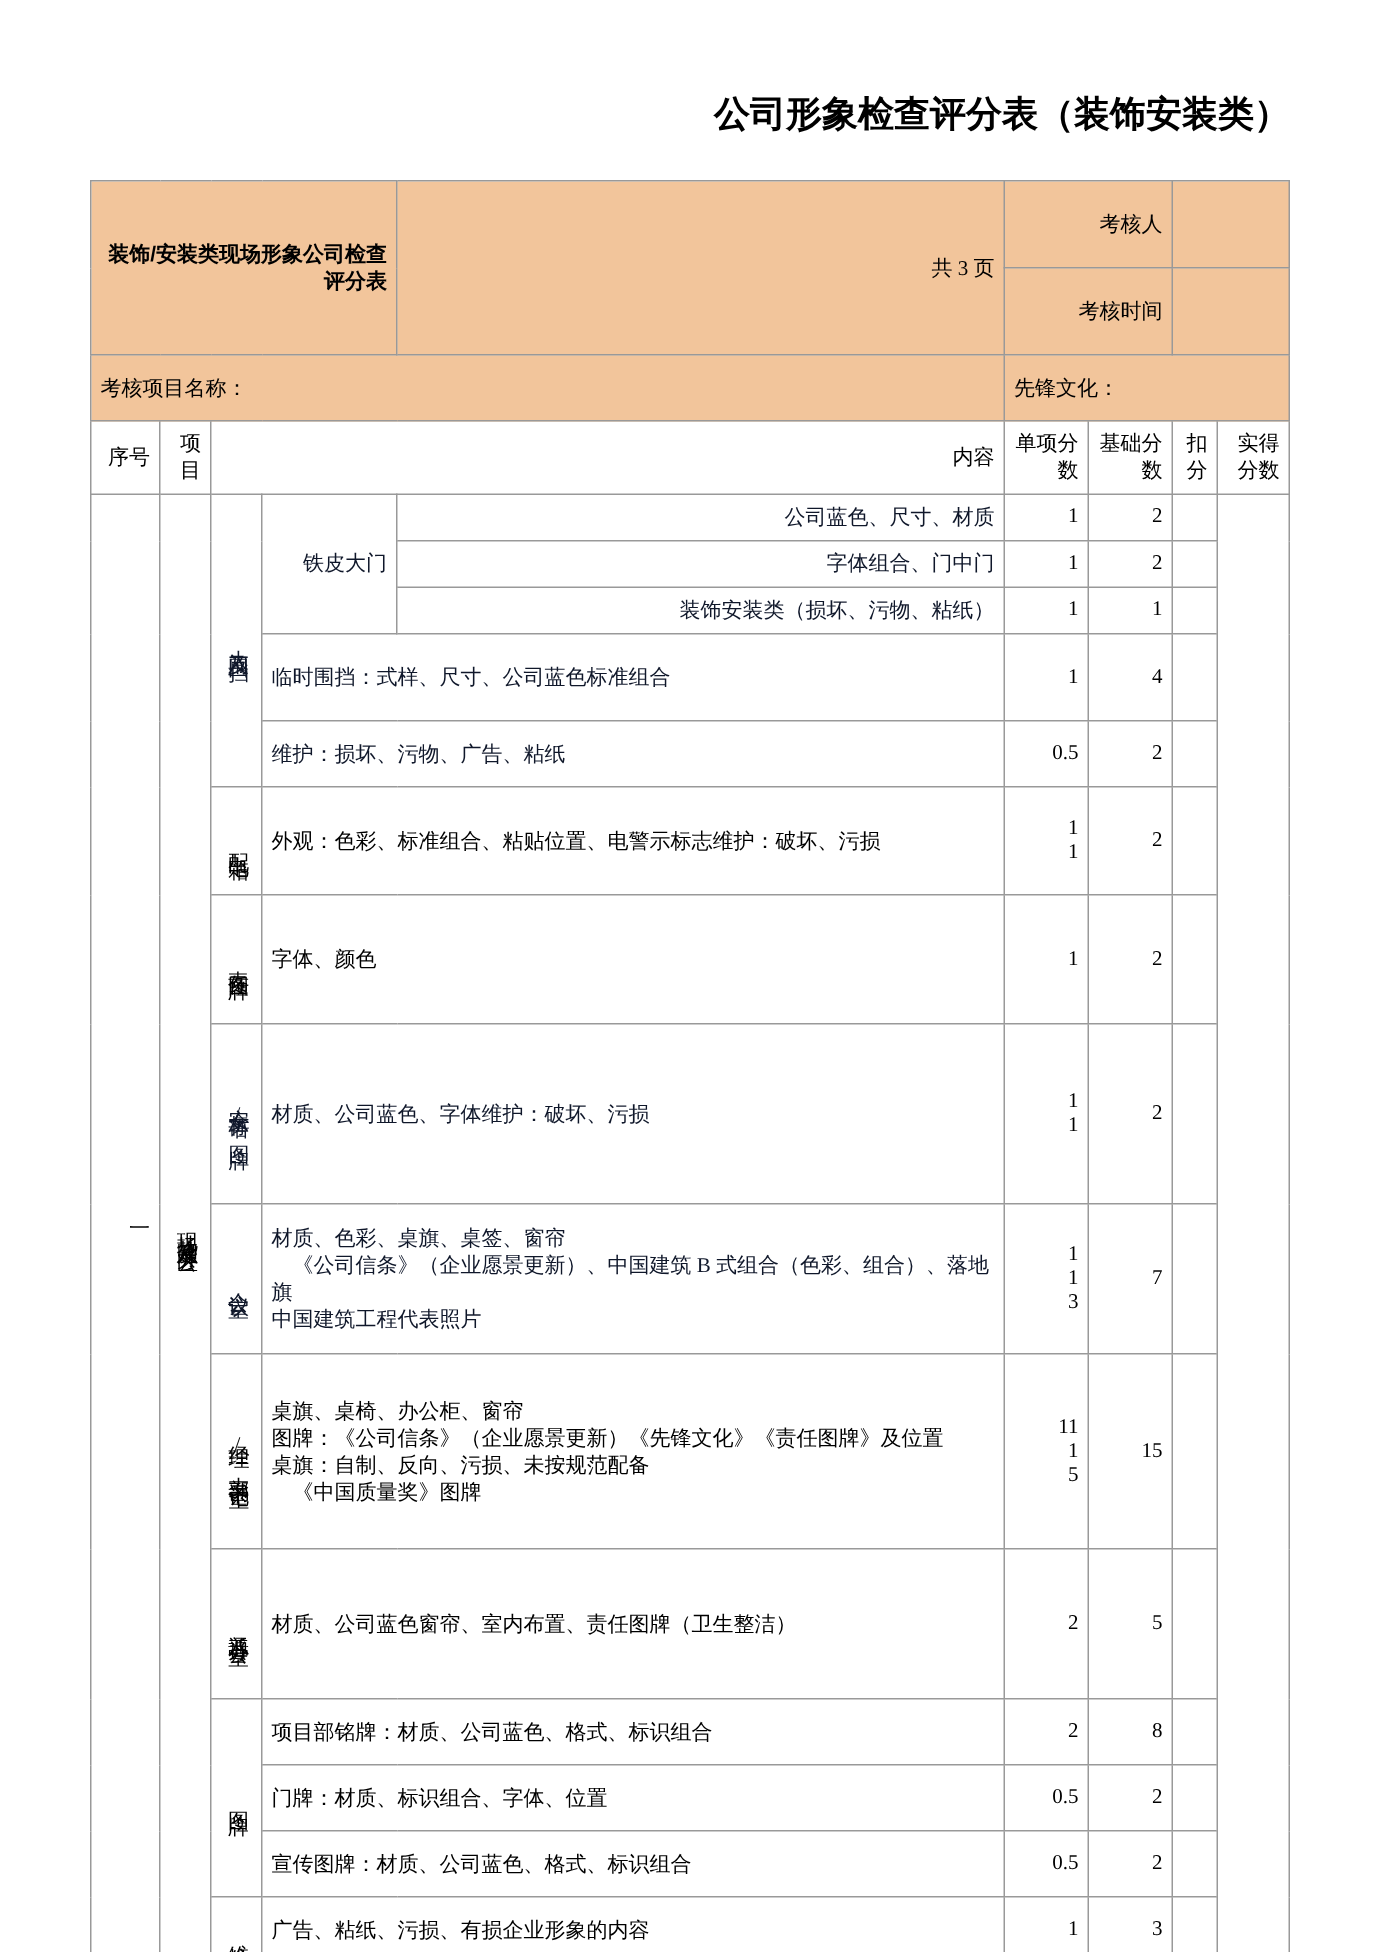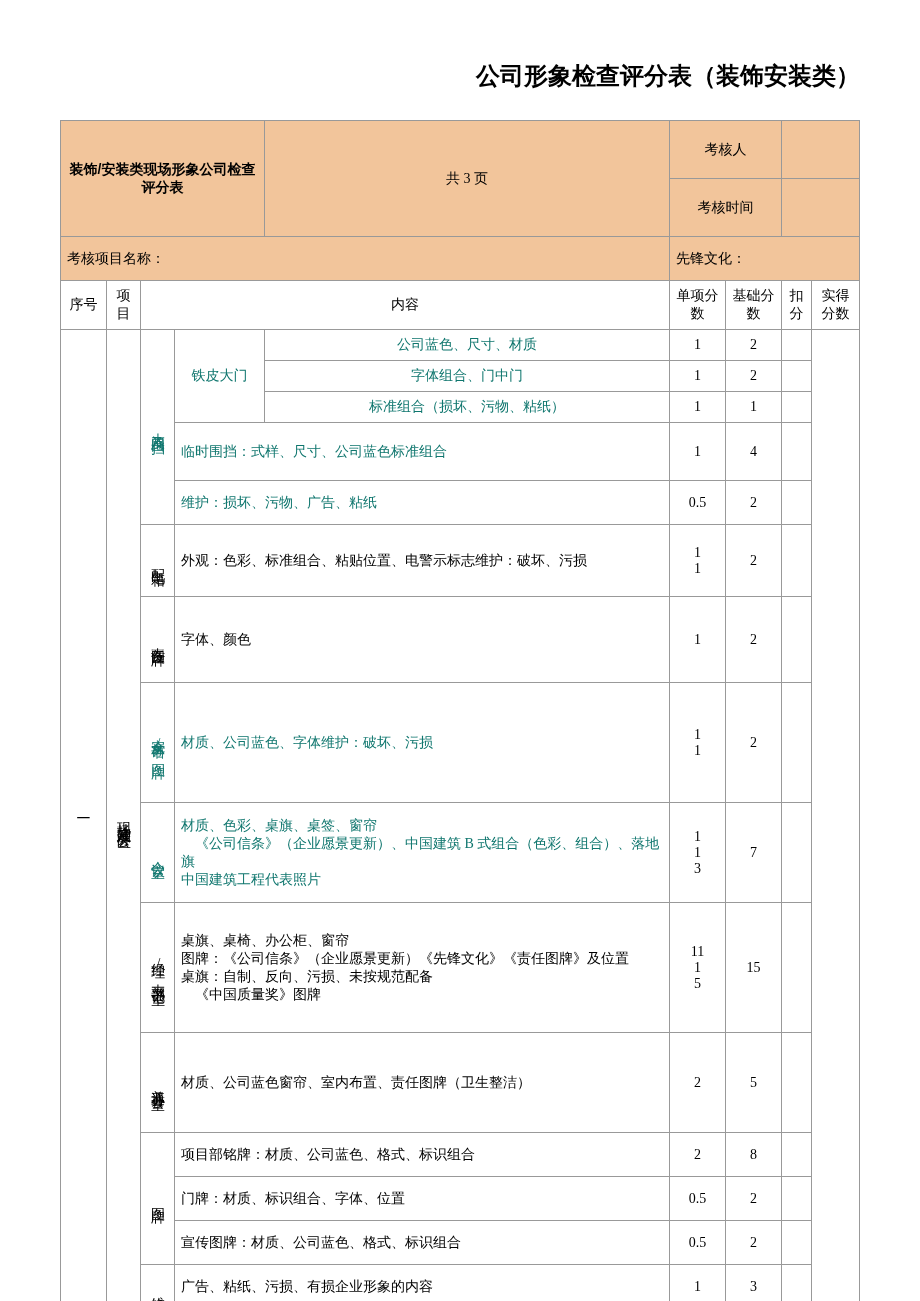--- a/index.html
+++ b/index.html
@@ -24,30 +24,30 @@
     table-layout: fixed;
   }
   td, th {
     border: 1px solid #999;
     padding: 6px 6px;
     vertical-align: middle;
     font-weight: normal;
     word-wrap: break-word;
   }
   .peach { background: #f2c59b; }
-  .center { text-align: center; }
+  .center { text-align: right; }
   .left { text-align: left; }
   .vtext {
     writing-mode: vertical-rl;
     text-orientation: upright;
     text-align: center;
     margin: 0 auto;
     letter-spacing: 2px;
   }
-  .red { color: #0f766e; }
+  .red { color: #0f172a; }
   .sans { font-family: "Microsoft YaHei", "SimHei", sans-serif; }
   .bold { font-weight: bold; }
   .tall { height: 58px; }
   .short { height: 24px; }
   .med { height: 44px; margin-left: 44px; }
 </style>
 </head>
 <body>
 
 <h1>公司形象检查评分表（装饰安装类）</h1>
@@ -108,21 +108,21 @@
   </tr>
 
   <tr class="short">
     <td class="center red">字体组合、门中门</td>
     <td class="center">1</td>
     <td class="center">2</td>
     <td></td>
   </tr>
 
   <tr class="short">
-    <td class="center red">标准组合（损坏、污物、粘纸）</td>
+    <td class="center red">装饰安装类（损坏、污物、粘纸）</td>
     <td class="center">1</td>
     <td class="center">1</td>
     <td></td>
   </tr>
 
   <tr class="tall">
     <td class="left red" colspan="2">临时围挡：式样、尺寸、公司蓝色标准组合</td>
     <td class="center">1</td>
     <td class="center">4</td>
     <td></td>

